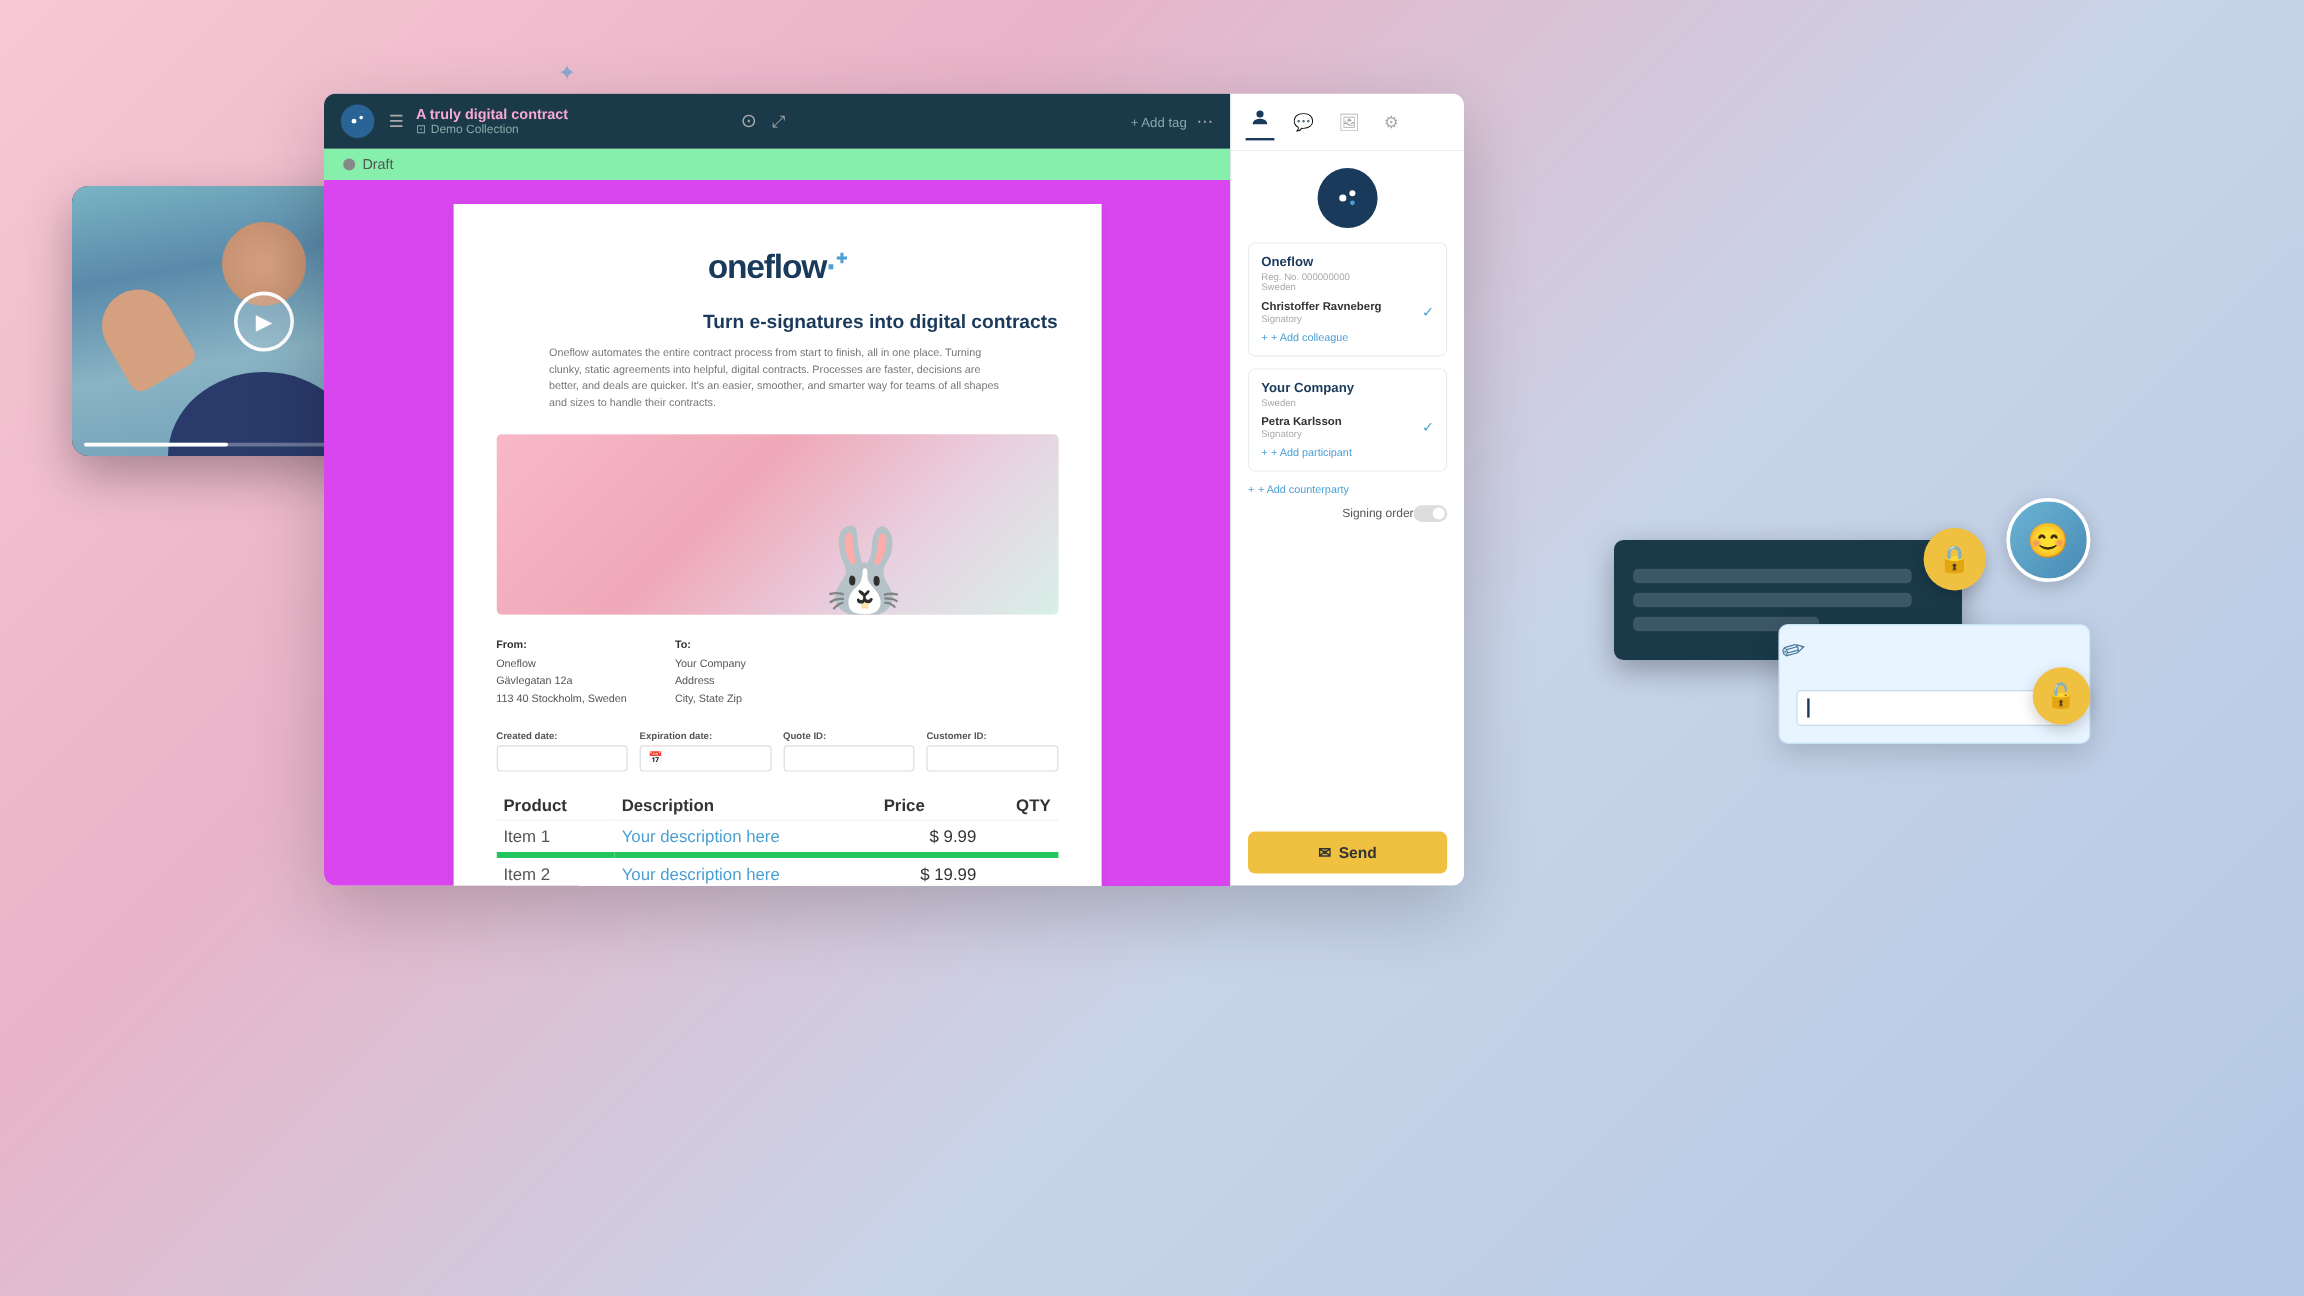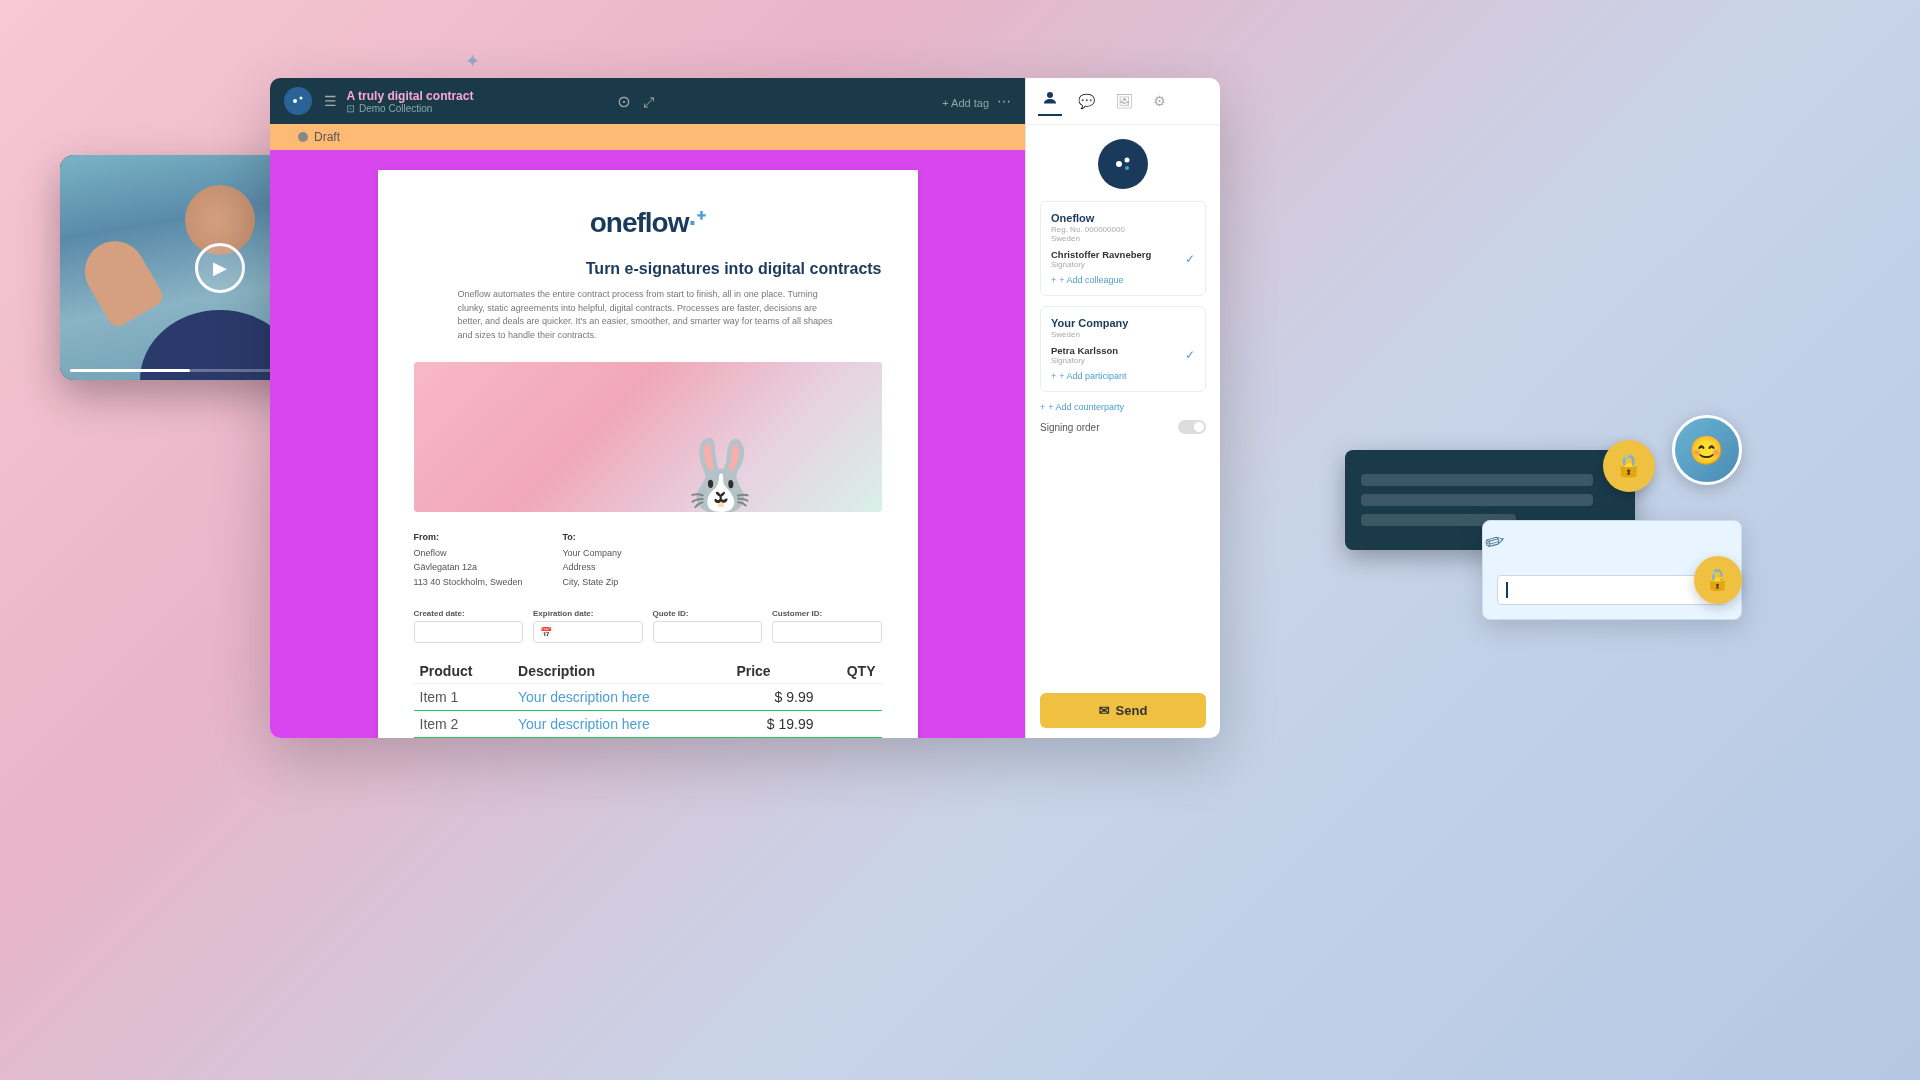--- a/index.html
+++ b/index.html
@@ -206,21 +206,21 @@
       text-align: left;
       padding: 4px 6px;
       color: #333;
       font-weight: 700;
       border-bottom: 1px solid #eee;
     }
     .doc-table th:last-child { text-align: right; }
     .doc-table td {
       padding: 5px 6px;
       color: #555;
-      border-bottom: 1px solid #22c55e;
+      border-bottom: 5px solid #22c55e;
     }
     .doc-table td:nth-child(3) { text-align: right; color: #333; }
     .doc-table td.desc { color: #4a9fd4; }
 
     
     .right-panel {
       width: 195px;
       background: white;
       border-left: 1px solid #e0e4e8;
       display: flex;
@@ -307,21 +307,21 @@
       cursor: pointer;
       display: flex;
       align-items: center;
       gap: 3px;
       margin-top: 6px;
     }
 
     .panel-signing-order {
       display: flex;
       align-items: center;
-      justify-content: space-between;
+      justify-content: flex-end;
       margin-top: 8px;
       font-size: 10px;
       color: #555;
     }
     .toggle {
       width: 28px;
       height: 14px;
       background: #ddd;
       border-radius: 7px;
       position: relative;
@@ -526,22 +526,22 @@
       display: flex;
       align-items: center;
       justify-content: center;
       font-size: 28px;
       box-shadow: 0 4px 16px rgba(0,0,0,0.2);
       z-index: 8;
       overflow: hidden;
     }
 
     .draft-area {
-      background: #fdba74;
-      padding: 6px 28px;
+      background: #86efac;
+      padding: 6px 16px;
       display: flex;
       align-items: center;
       gap: 6px;
     }
 
     
     .sp1 { top: 50px; left: 465px; }
     .sp2 { top: 95px; left: 476px; }
     .sp3 { top: 380px; left: 430px; }
     .sp4 { top: 410px; left: 454px; }

